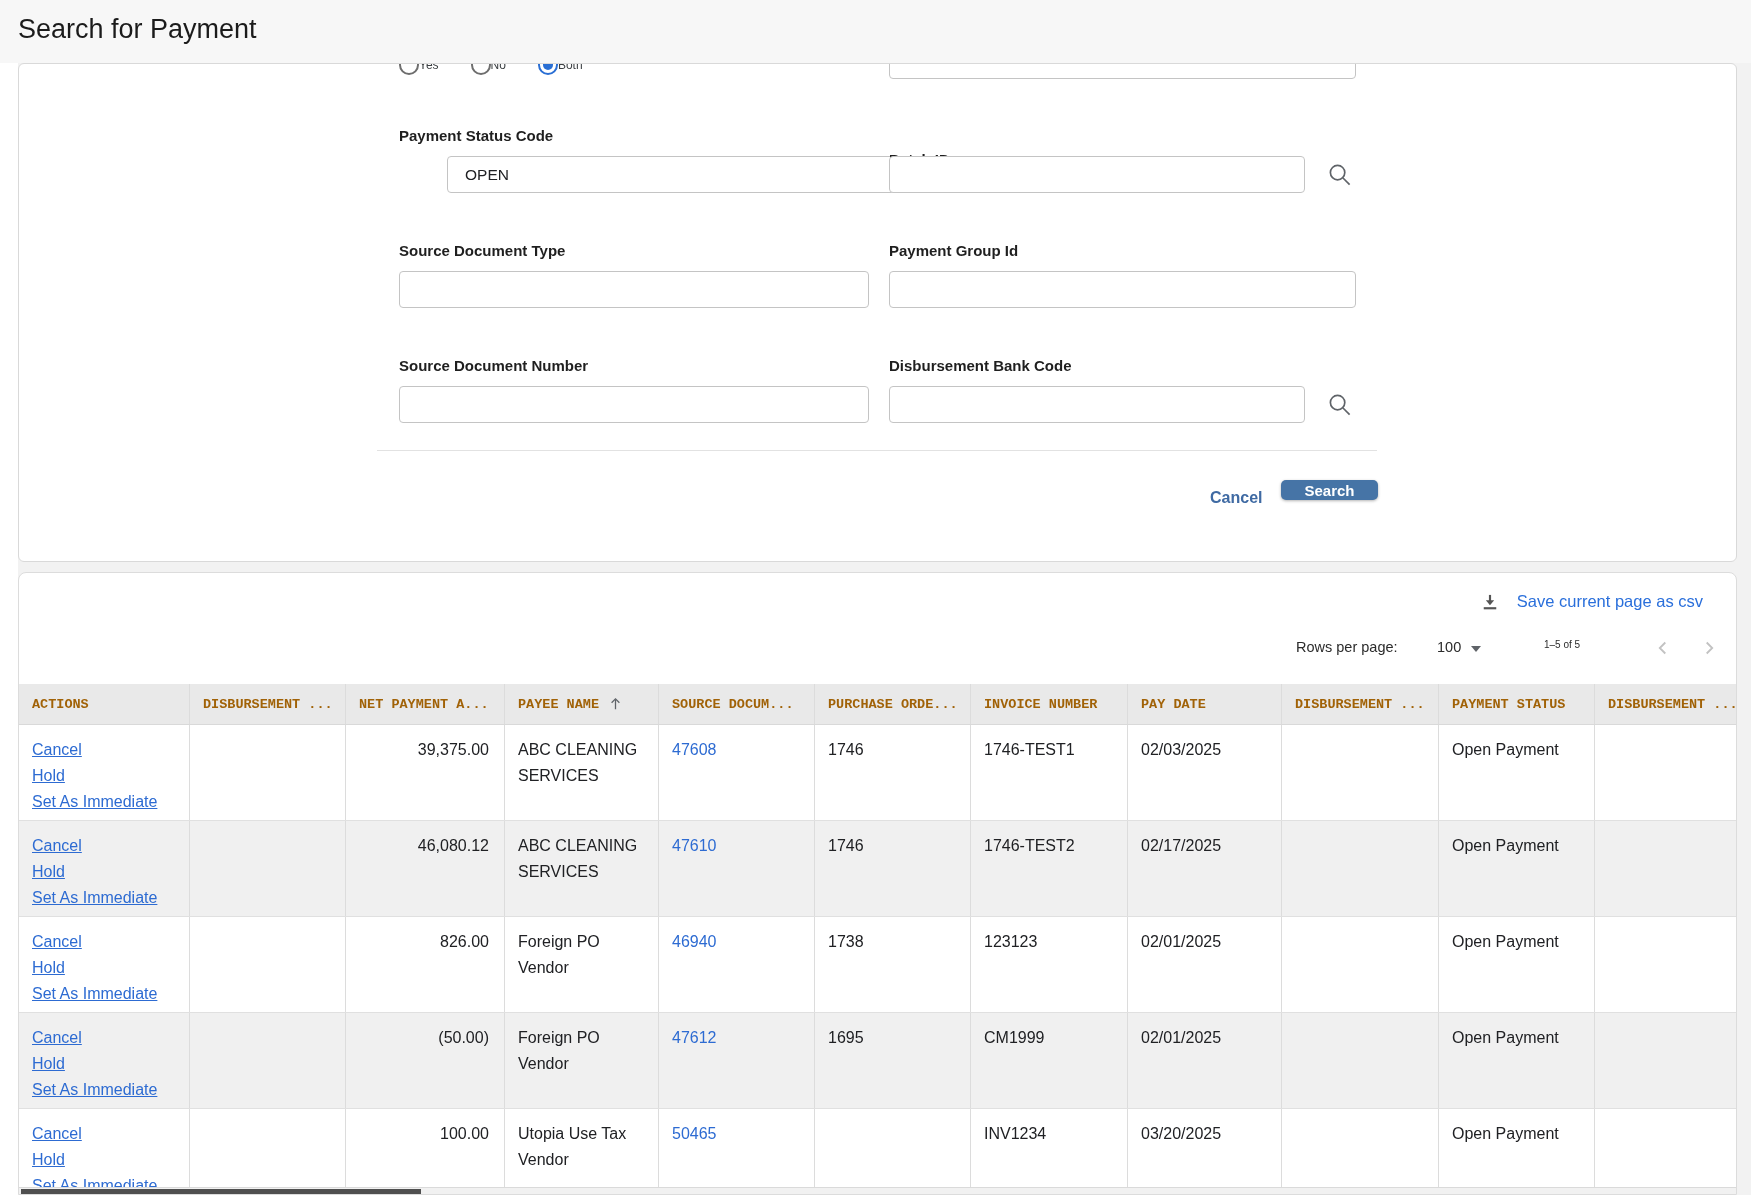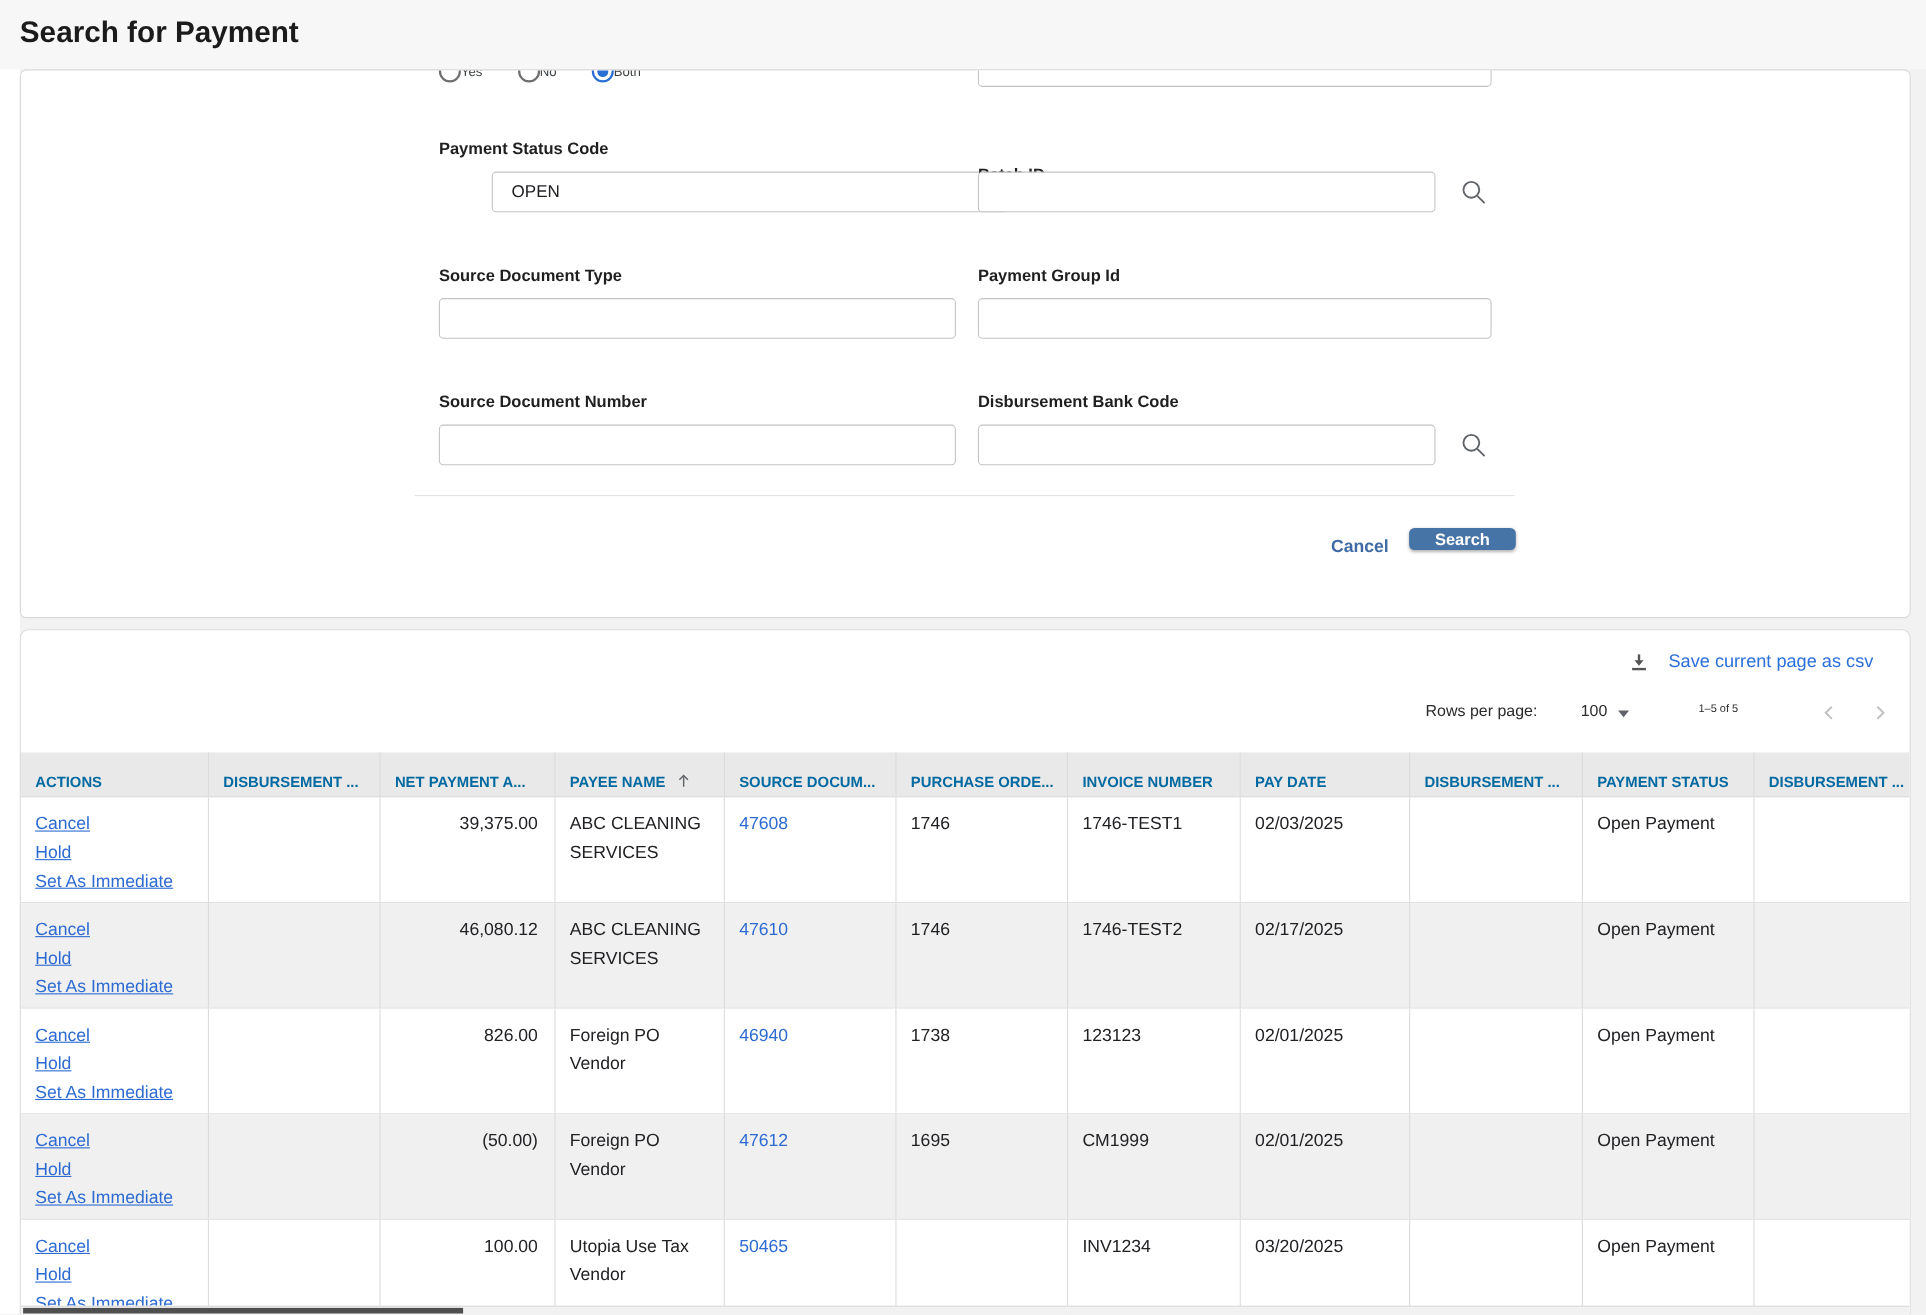--- a/index.html
+++ b/index.html
@@ -2,21 +2,21 @@
 <html><head>
 <meta charset="utf-8">
 <style>
   * { margin:0; padding:0; box-sizing:border-box; }
   html,body { background:#f2f2f2; }
   body { font-family:"Liberation Sans", sans-serif; color:#202124; }
   #canvas { position:relative; width:1751px; height:1195px; overflow:hidden; background:#f2f2f2; }
 
   
   .title-band { position:absolute; left:0; top:0; width:1751px; height:63px; background:#f7f7f7; }
-  .page-title { position:absolute; left:18px; top:14px; font-size:27px; font-weight:700; color:#1b1b1b; }
+  .page-title { position:absolute; left:18px; top:14px; font-size:27px; font-weight:400; color:#1b1b1b; }
 
   .left-strip { position:absolute; left:0; top:63px; width:18px; height:1132px; background:#ffffff; }
 
   
   .form-panel { position:absolute; left:18px; top:63px; width:1719px; height:499px; background:#fff;
     border:1px solid #d9d9d9; border-radius:6px; overflow:hidden; }
 
   .radio-row { position:absolute; left:380px; top:-9px; display:flex; align-items:center; }
   .radio-opt { display:flex; align-items:center; margin-right:32px; }
   .radio-circle { width:20px; height:20px; border:2px solid #6e6e6e; border-radius:50%; display:inline-block; position:relative; background:#fff; }
@@ -56,21 +56,21 @@
   .rpp-value { position:absolute; left:1418px; top:66px; font-size:14.5px; color:#2b2b2b; cursor:pointer; }
   .rpp-caret { position:absolute; left:1452px; top:73px; width:0; height:0;
     border-left:5px solid transparent; border-right:5px solid transparent; border-top:6px solid #5f6368; cursor:pointer; }
   .range-label { position:absolute; left:1525px; top:66px; font-size:10px; color:#2b2b2b;text-align:center; }
   .pg-chev { position:absolute; top:64px; cursor:default; }
   .pg-chev.prev { left:1633px; } .pg-chev.next { left:1679px; }
 
   #table { position:absolute; left:0; top:111px; width:1717px; }
   .thead, .trow { display:grid; }
   .thead { background:#e9e9e9; height:41px; border-bottom:1px solid #d9d9d9; }
-  .th { font-size:13.5px; font-weight:600; color:#0369a1; padding:13px 6px 0 13px; white-space:nowrap; overflow:hidden; display:flex; align-items:center; }
+  .th { font-size:13.5px; font-weight:600; color:#a16207; padding:13px 6px 0 13px; white-space:nowrap; overflow:hidden; display:flex; align-items:flex-start;font-family:Liberation Mono, monospace; }
   .th .sort-arrow { margin-left:8px; margin-top:-2px; }
   .trow { height:96px; border-bottom:1px solid #e0e0e0; background:#fff; }
   .trow:nth-child(odd) { background:#f0f0f0; }
   .td { font-size:16px; line-height:26px; padding:12px 10px 0 13px; overflow:hidden; }
   .td.num { text-align:right; padding-right:15px; }
   .th + .th, .td + .td { border-left:1px solid #dcdcdc; }
   .action-link { display:block; color:#2d6bd2; text-decoration:underline; cursor:pointer; width:max-content; }
   .doc-link { color:#2d6bd2; text-decoration:none; cursor:pointer; }
 
   .hscroll-track { position:absolute; left:0px; top:614px; width:1717px; height:9px; background:#f1f1f1; border-top:1px solid #dadada; }

